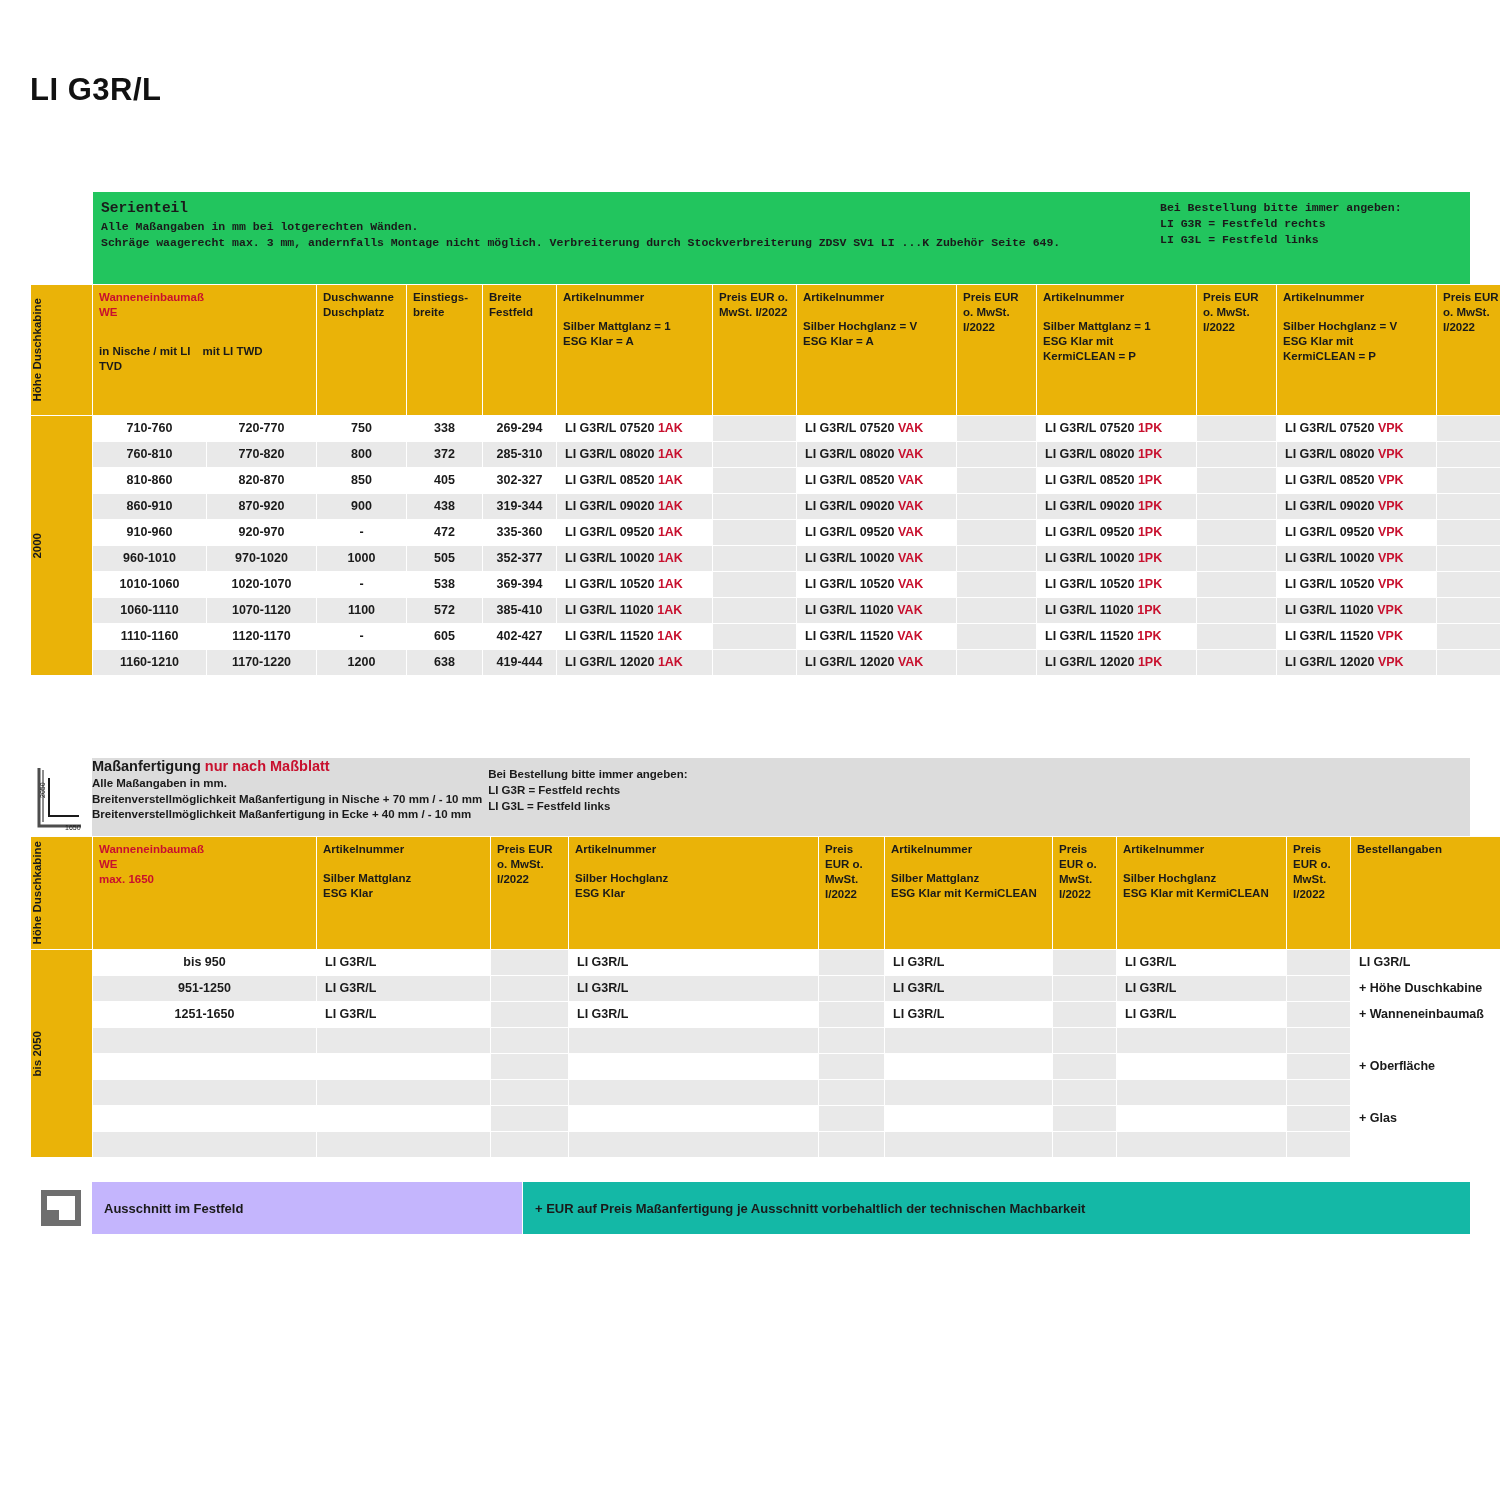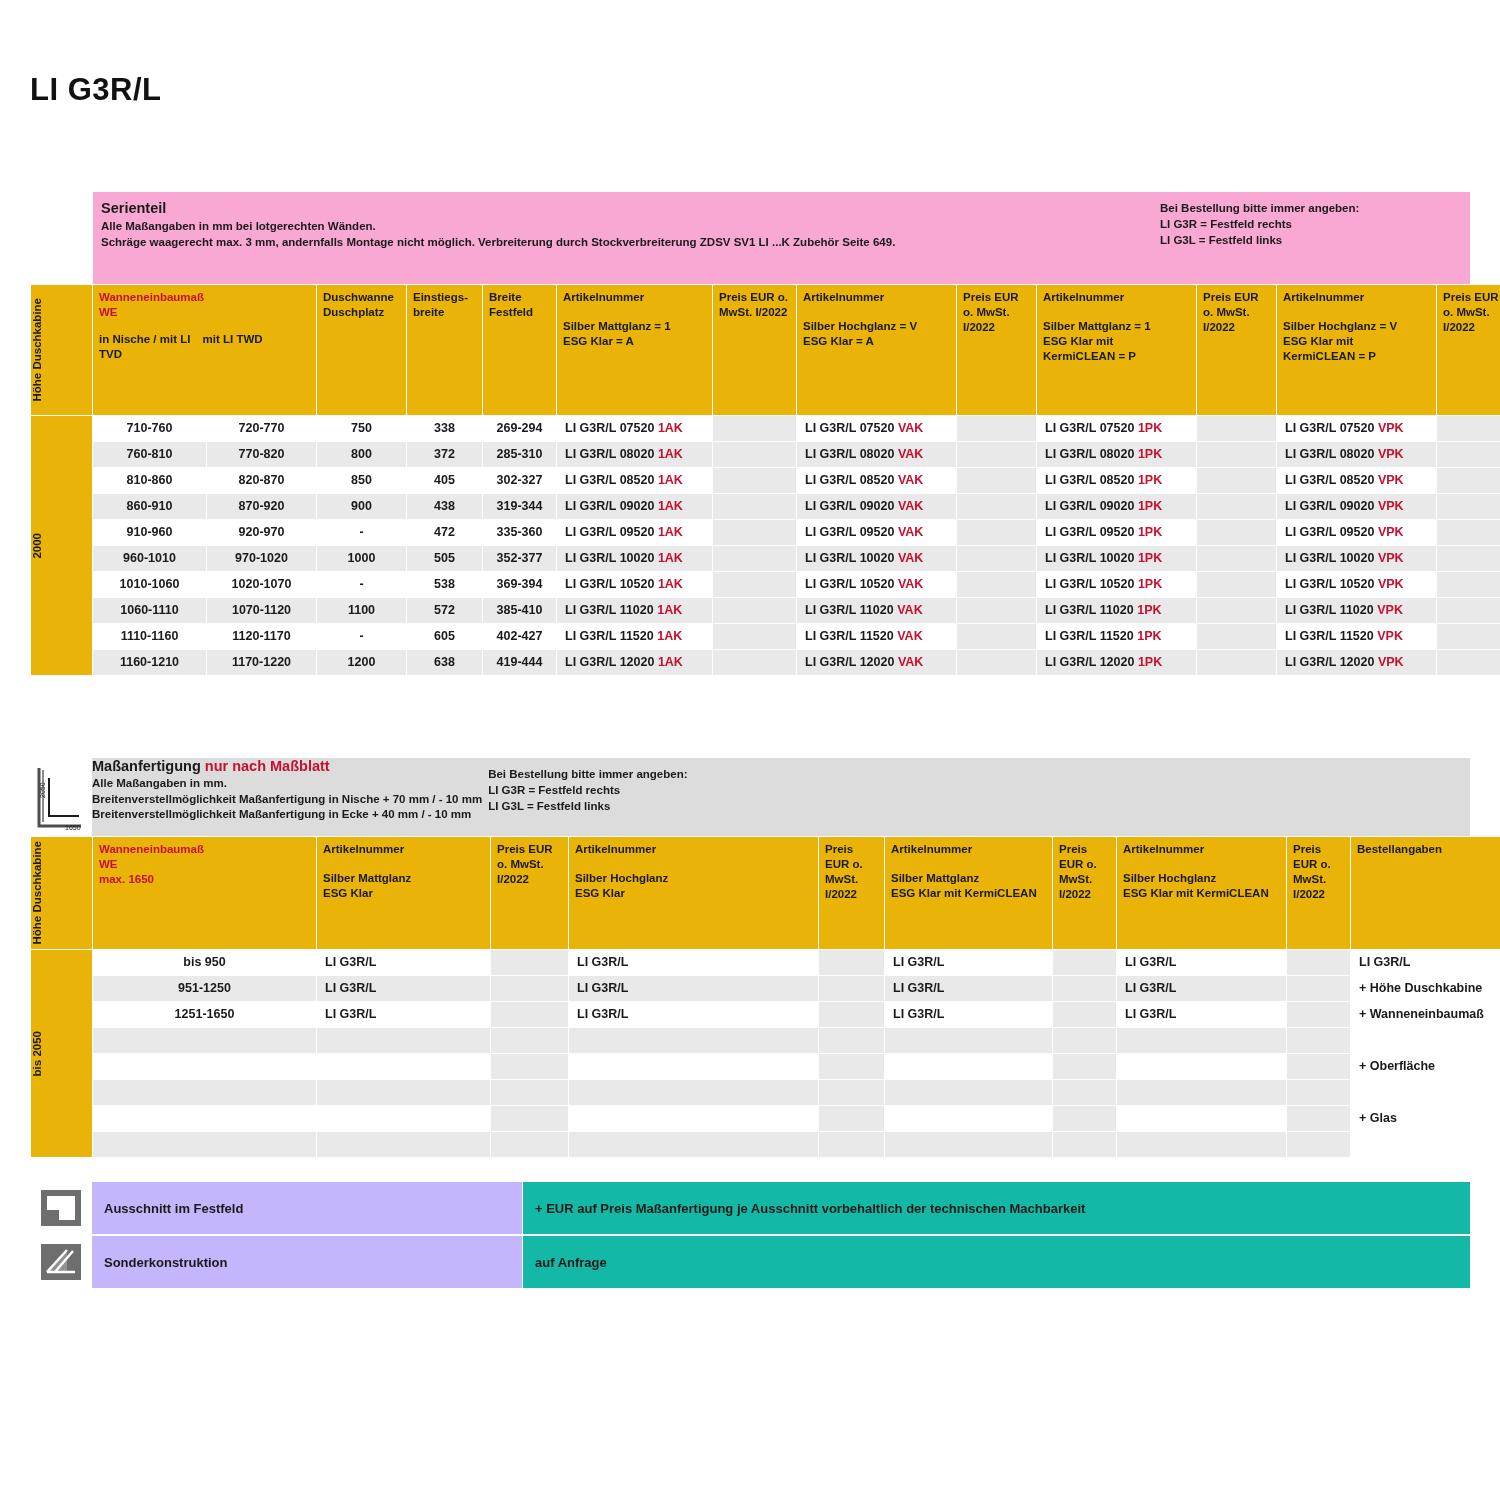--- a/index.html
+++ b/index.html
@@ -55,23 +55,24 @@
 
   
   .block1 {
     position: absolute;
     left: 30px;
     top: 192px;
     width: 1440px;
   }
   .hdr-band {
     display: flex;
-    background: #f9a8d4;
+    background: #22c55e;
     height: 92px;
     box-sizing: border-box;
+    font-family: Liberation Mono, monospace;
   }
   .hdr-band .spacer-col {
     width: 62px;
     background: #ffffff;
     border-right: 1px solid #ffffff;
   }
   .hdr-band .hdr-main {
     flex: 1;
     padding: 8px 0 0 8px;
   }
@@ -231,21 +232,21 @@
         <col style="width:80px">
       </colgroup>
       <tbody>
           <tr>
         <td class="grey vcell" rowspan="1" style="height:130px">
           <div class="vert">Höhe Duschkabine</div>
         </td>
         <td class="grey colhdr" colspan="2">
           <div class="red">Wanneneinbaumaß</div>
           <div class="red">WE</div>
-          <div style="display:flex; margin-top:12px;">
+          <div style="display:flex; margin-top:24px;">
             <div style="width:106px">in Nische / mit LI TVD</div>
             <div style="width:110px">mit LI TWD</div>
           </div>
         </td>
         <td class="grey colhdr">Duschwanne Duschplatz</td>
         <td class="grey colhdr">Einstiegs- breite</td>
         <td class="grey colhdr">Breite Festfeld</td>
         <td class="grey colhdr">
           <div>Artikelnummer</div>
           <div style="margin-top:14px">Silber Mattglanz = 1</div>
@@ -627,28 +628,15 @@
     <div class="botrow">
       <div class="bi">
         <svg width="44" height="40" viewBox="0 0 44 40">
           <rect x="2" y="2" width="40" height="36" fill="#6e6e6e"></rect>
           <path d="M8 8 L36 8 L36 32 L20 32 L20 22 L8 22 Z" fill="#ffffff"></path>
         </svg>
       </div>
       <div class="blabel">Ausschnitt im Festfeld</div>
       <div class="btext">+ EUR  auf Preis Maßanfertigung je Ausschnitt vorbehaltlich der technischen Machbarkeit</div>
     </div>
-    <div class="botrow">
-      <div class="bi">
-        <svg width="44" height="40" viewBox="0 0 44 40">
-          <rect x="2" y="2" width="40" height="36" fill="#6e6e6e"></rect>
-          <path d="M8 30 L28 8 L28 30 Z" fill="#ffffff" opacity="0.25"></path>
-          <path d="M8 30 L28 8" stroke="#ffffff" stroke-width="2.5" fill="none"></path>
-          <path d="M16 30 L34 9" stroke="#ffffff" stroke-width="2.5" fill="none"></path>
-          <path d="M8 30 L36 30" stroke="#ffffff" stroke-width="2.5" fill="none"></path>
-        </svg>
-      </div>
-      <div class="blabel">Sonderkonstruktion</div>
-      <div class="btext">auf Anfrage</div>
-    </div>
   </div>
 
 </div>
 
 </body></html>

